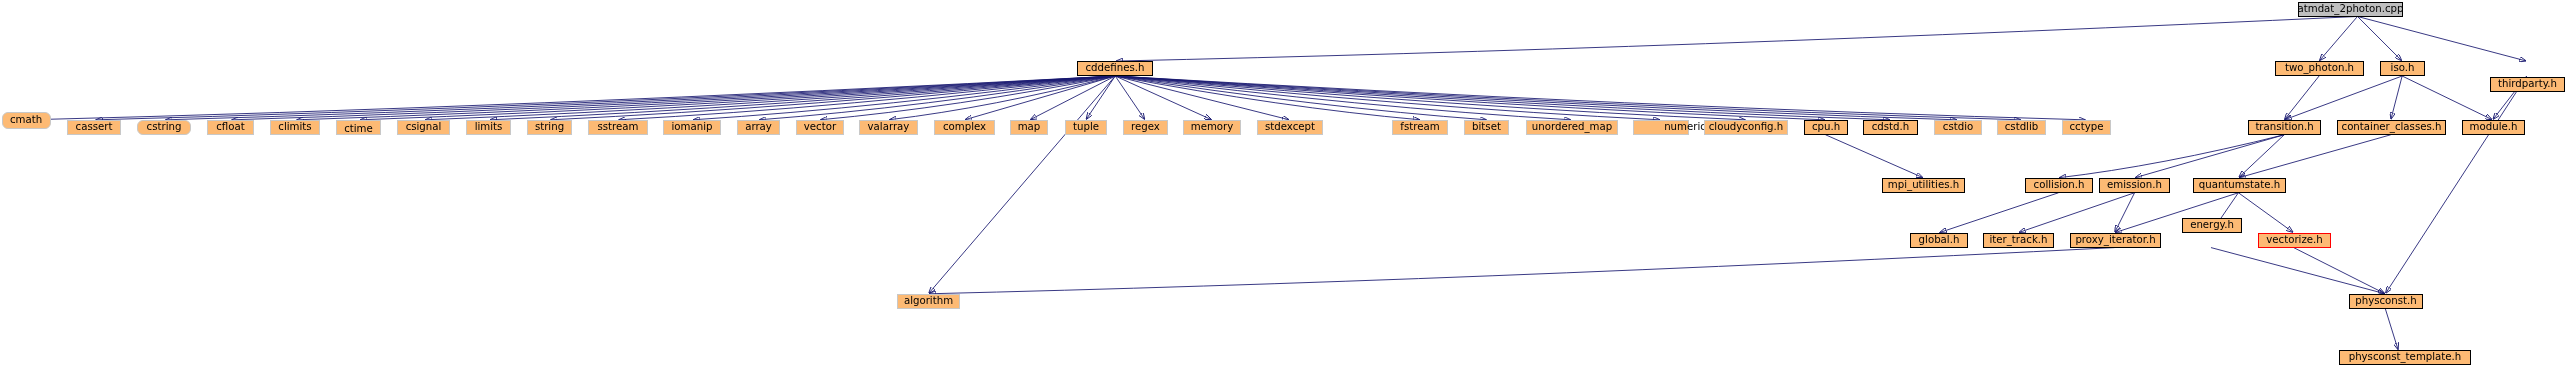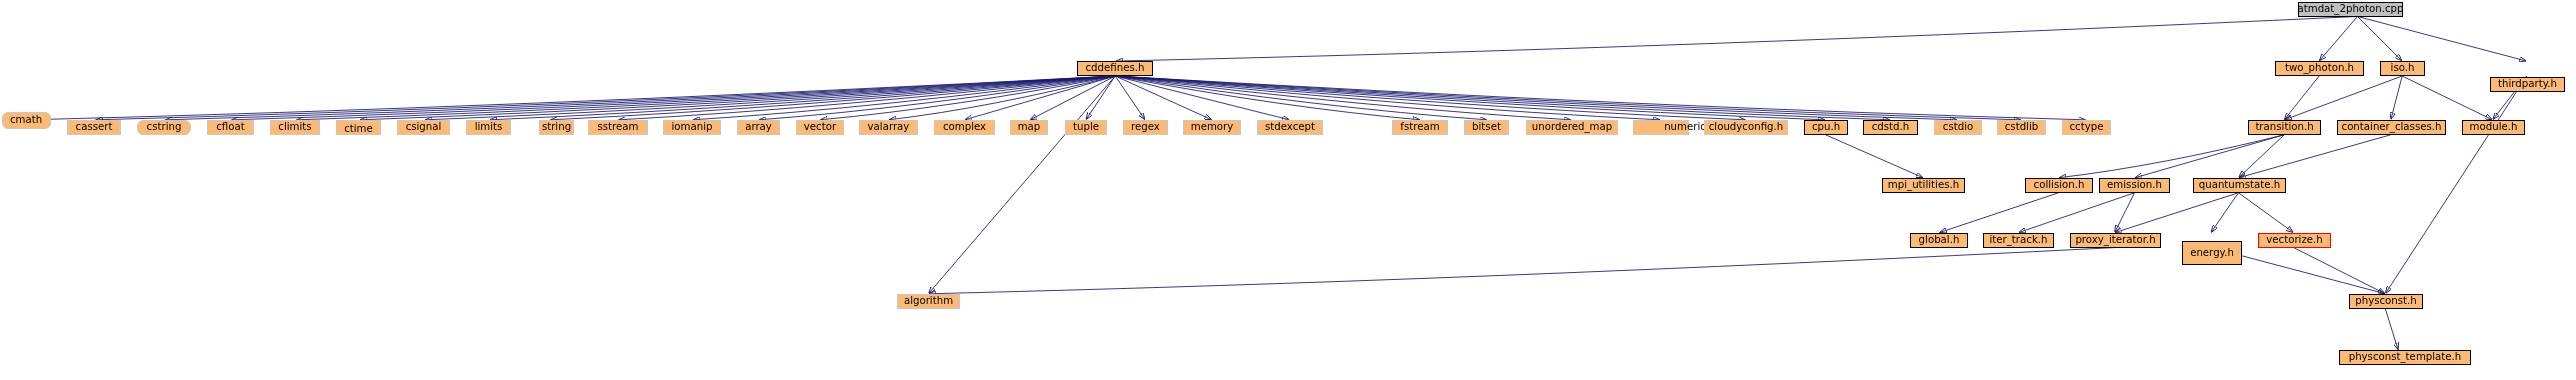--- a/index.html
+++ b/index.html
@@ -117,21 +117,21 @@
       </div>
       <div class="node sys" style="left: 336px; top: 120px; width: 45px; height: 15px; align-items: flex-end;">
         <span>ctime</span>
       </div>
       <div class="node sys" style="left: 397px; top: 120px; width: 53px; height: 15px;">
         <span>csignal</span>
       </div>
       <div class="node sys" style="left: 466px; top: 120px; width: 45px; height: 15px;">
         <span>limits</span>
       </div>
-      <div class="node sys" style="left: 539px; top: 120px; width: 35px; height: 15px;">
+      <div class="node sys" style="left: 527px; top: 120px; width: 45px; height: 15px;">
         <span>string</span>
       </div>
       <div class="node sys" style="left: 588px; top: 120px; width: 60px; height: 15px;">
         <span>sstream</span>
       </div>
       <div class="node sys" style="left: 663px; top: 120px; width: 58px; height: 15px;">
         <span>iomanip</span>
       </div>
       <div class="node sys" style="left: 737px; top: 120px; width: 43px; height: 15px;">
         <span>array</span>
@@ -213,21 +213,21 @@
       </div>
       <div class="node hdr" style="left: 1910px; top: 233px; width: 58px; height: 15px;">
         <span>global.h</span>
       </div>
       <div class="node hdr" style="left: 1983px; top: 233px; width: 71px; height: 15px;">
         <span>iter_track.h</span>
       </div>
       <div class="node hdr" style="left: 2070px; top: 233px; width: 91px; height: 15px;">
         <span>proxy_iterator.h</span>
       </div>
-      <div class="node hdr" style="left: 2182px; top: 241px; width: 60px; height: 24px;">
+      <div class="node hdr" style="left: 2182px; top: 218px; width: 60px; height: 15px;">
         <span>energy.h</span>
       </div>
       <div class="node warn" style="left: 2258px; top: 233px; width: 73px; height: 15px;">
         <span>vectorize.h</span>
       </div>
       <div class="node sys" style="left: 897px; top: 294px; width: 63px; height: 15px;">
         <span>algorithm</span>
       </div>
       <div class="node hdr" style="left: 2349px; top: 294px; width: 74px; height: 15px;">
         <span>physconst.h</span>

